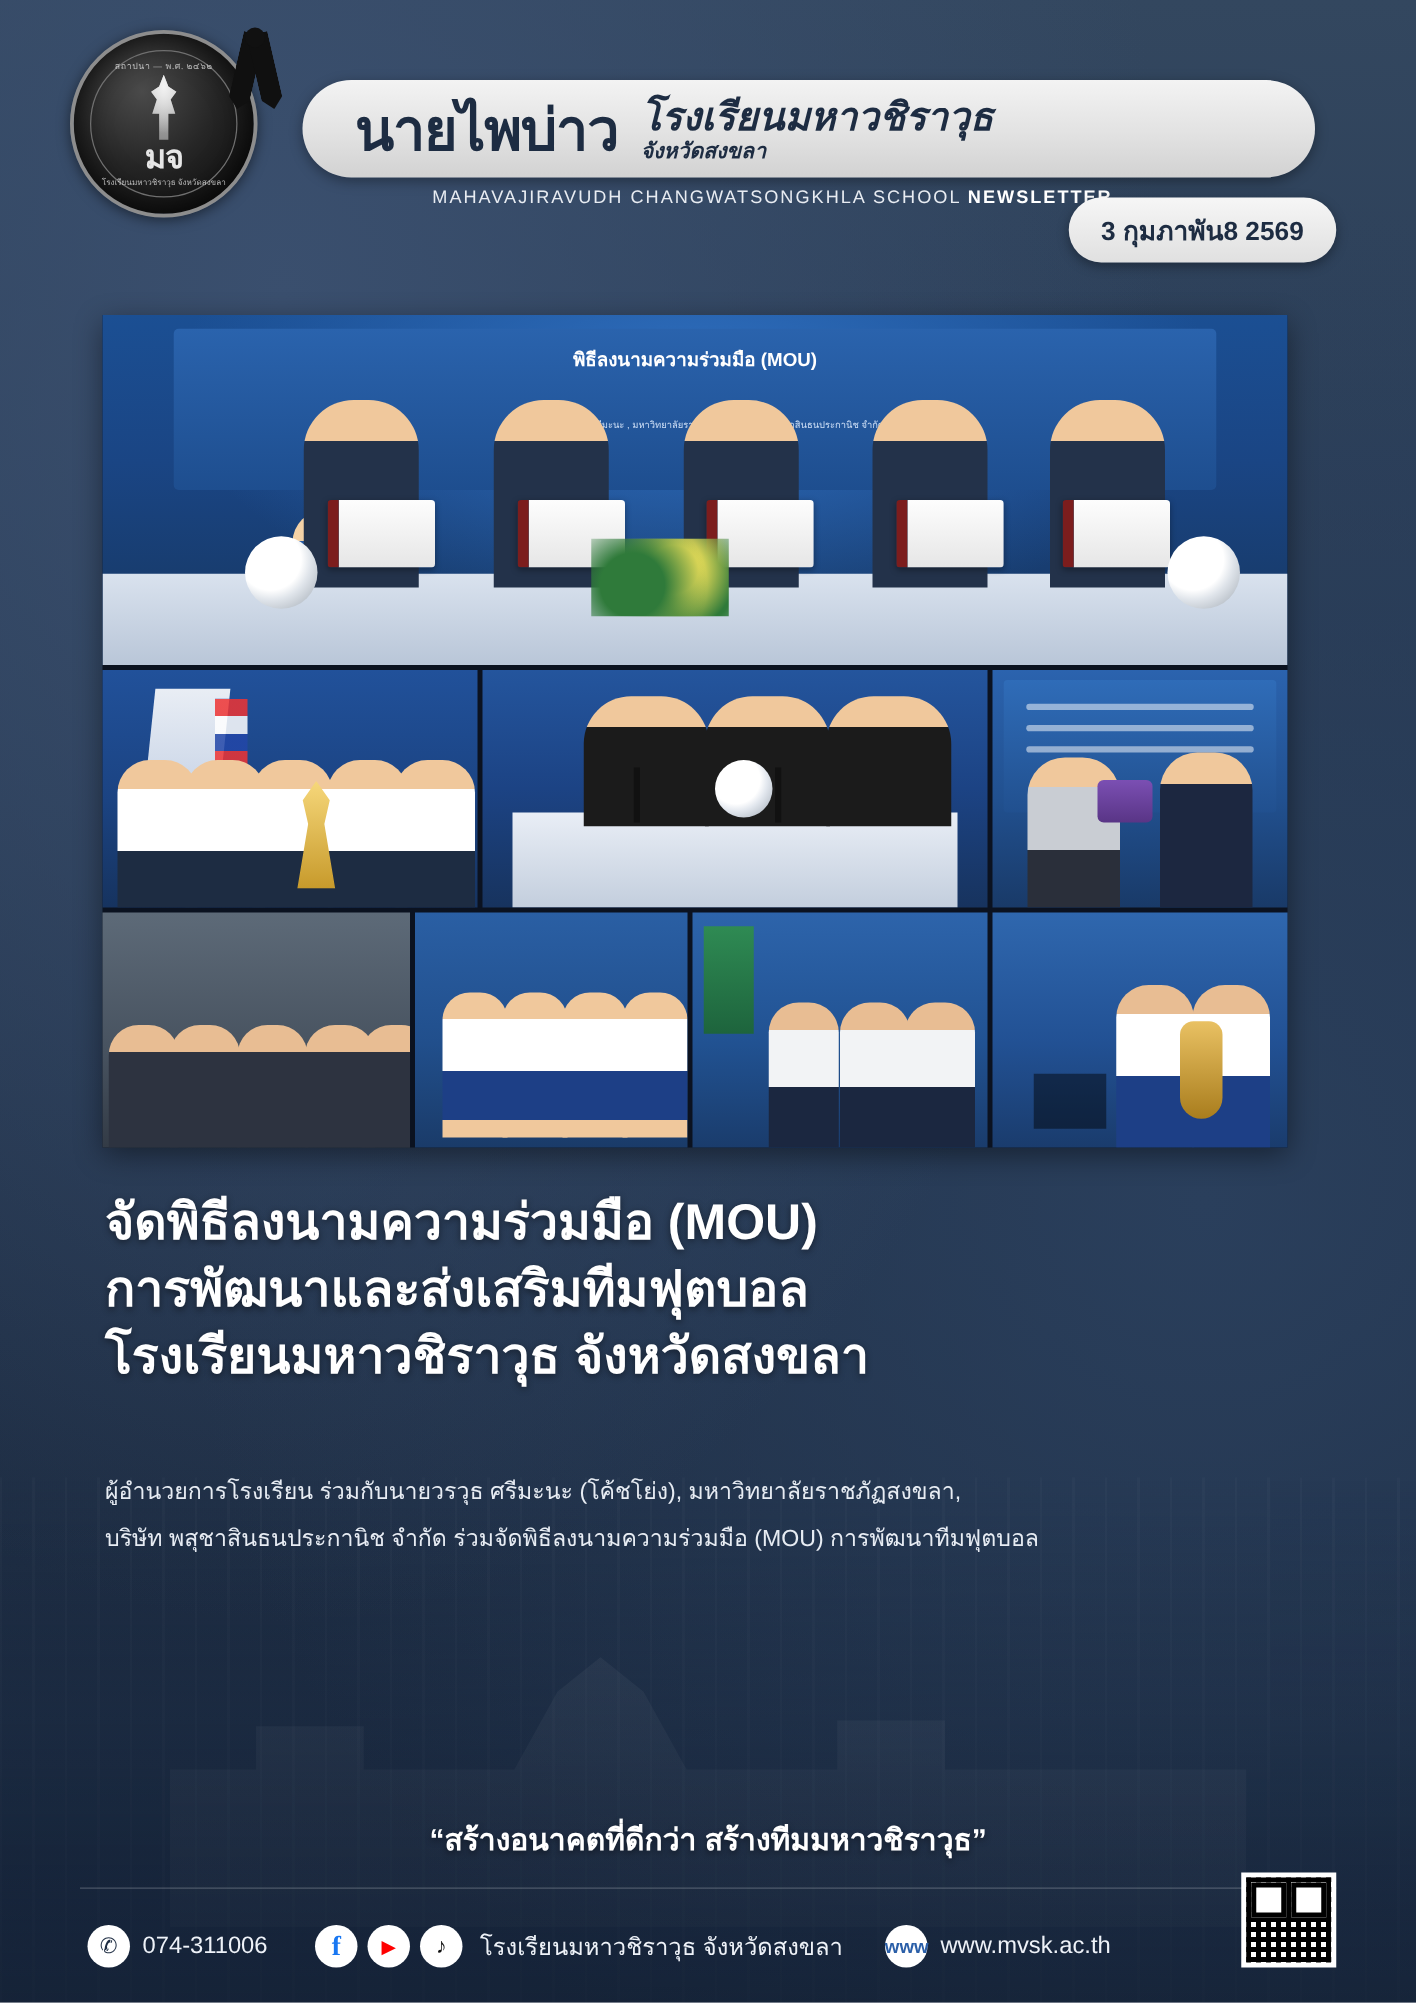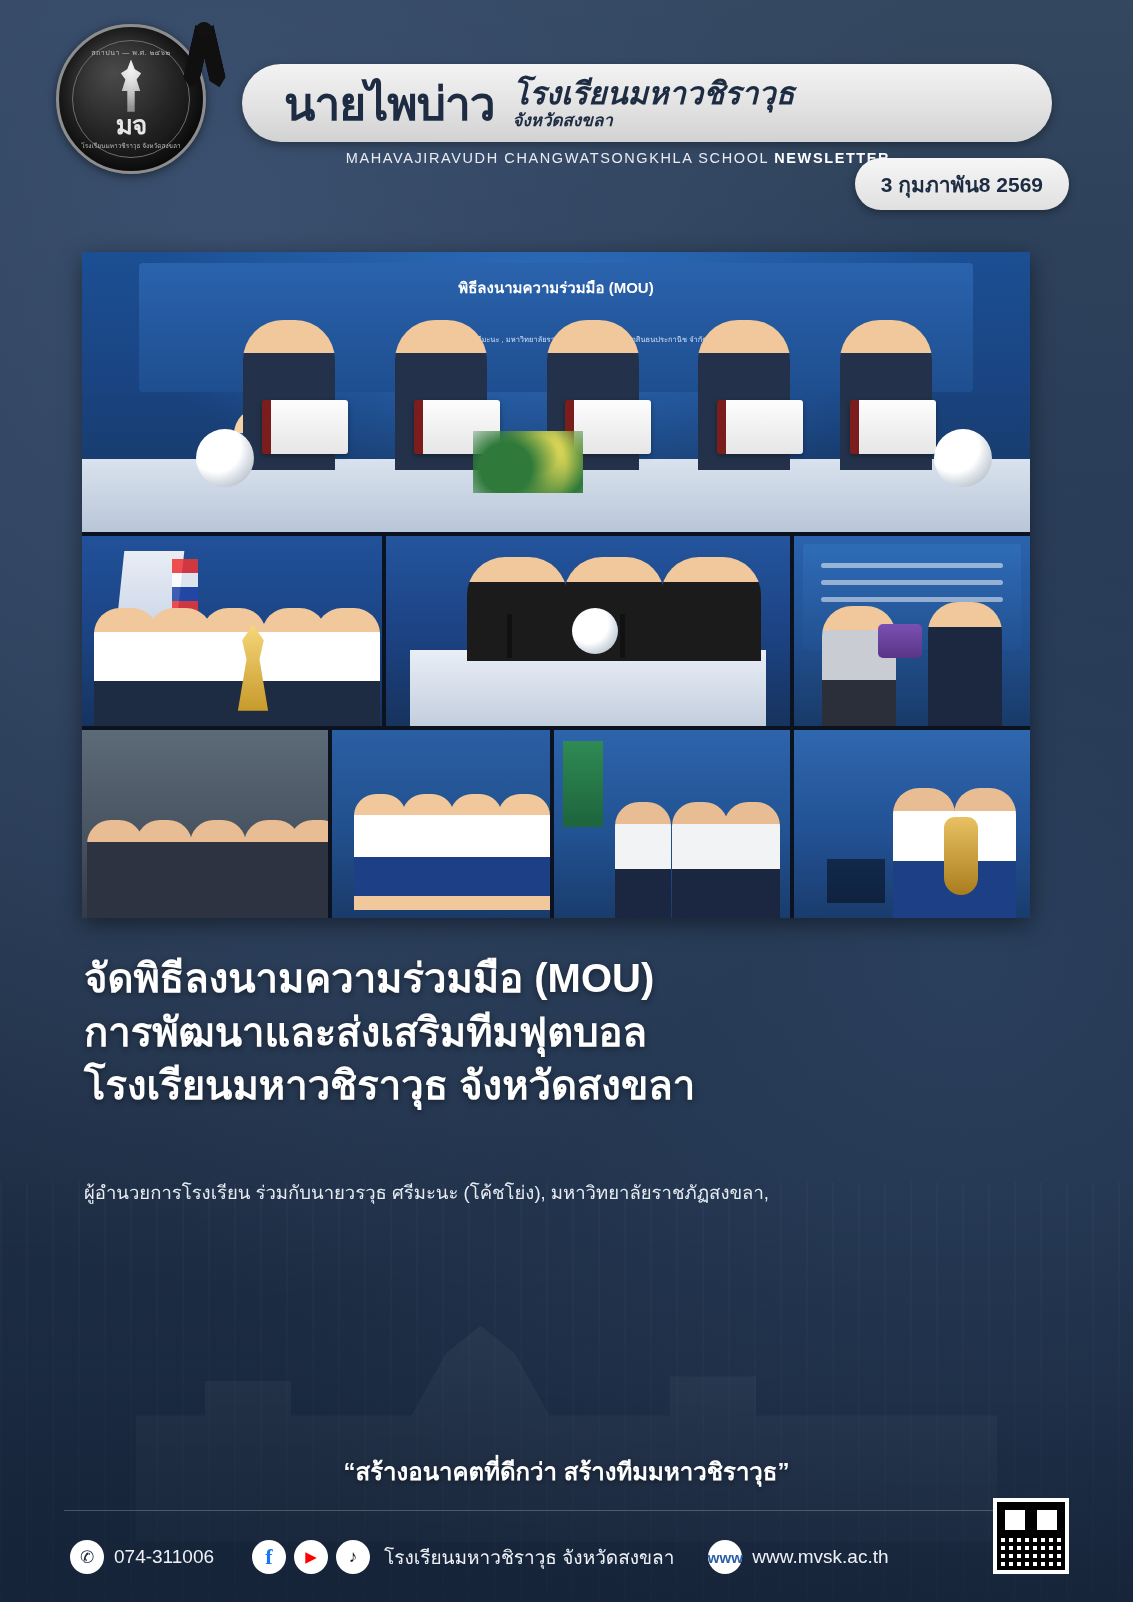--- a/index.html
+++ b/index.html
@@ -37,21 +37,21 @@
   }
 
   
   .header {
     position: relative;
     height: 232px;
   }
   .logo-wrap {
     position: absolute;
     left: 56px; top: 24px;
-    width: 150px; height: 150px;
+    width: 150px; height: 150px; font-family: Liberation Serif, serif;
   }
   .logo-circle {
     position: absolute;
     inset: 0;
     border-radius: 50%;
     background:
       radial-gradient(circle at 38% 32%, #4a4a4a 0%, #262626 45%, #141414 75%, #0a0a0a 100%);
     border: 3px solid #8d8d8d;
     box-shadow: 0 2px 10px rgba(0,0,0,.5), inset 0 0 26px rgba(0,0,0,.8);
     display: flex; align-items: center; justify-content: center;
@@ -502,20 +502,21 @@
 </div>
 
 <div class="headline">
   <div>จัดพิธีลงนามความร่วมมือ (MOU)</div>
   <div>การพัฒนาและส่งเสริมทีมฟุตบอล</div>
   <div>โรงเรียนมหาวชิราวุธ จังหวัดสงขลา</div>
 </div>
 
 <div class="body-text">
   <p>ผู้อำนวยการโรงเรียน ร่วมกับนายวรวุธ ศรีมะนะ (โค้ชโย่ง), มหาวิทยาลัยราชภัฏสงขลา,</p>
+  <p>บริษัท พสุชาสินธนประกานิช จำกัด ร่วมจัดพิธีลงนามความร่วมมือ (MOU) การพัฒนาทีมฟุตบอล</p>
 </div>
 
 <div class="slogan">“สร้างอนาคตที่ดีกว่า  สร้างทีมมหาวชิราวุธ”</div>
 
 <div class="footer-divider"></div>
 <div class="footer">
   <div class="f-group f-phone">
     <span class="f-ico phone">✆</span>
     <span>074-311006</span>
   </div>

